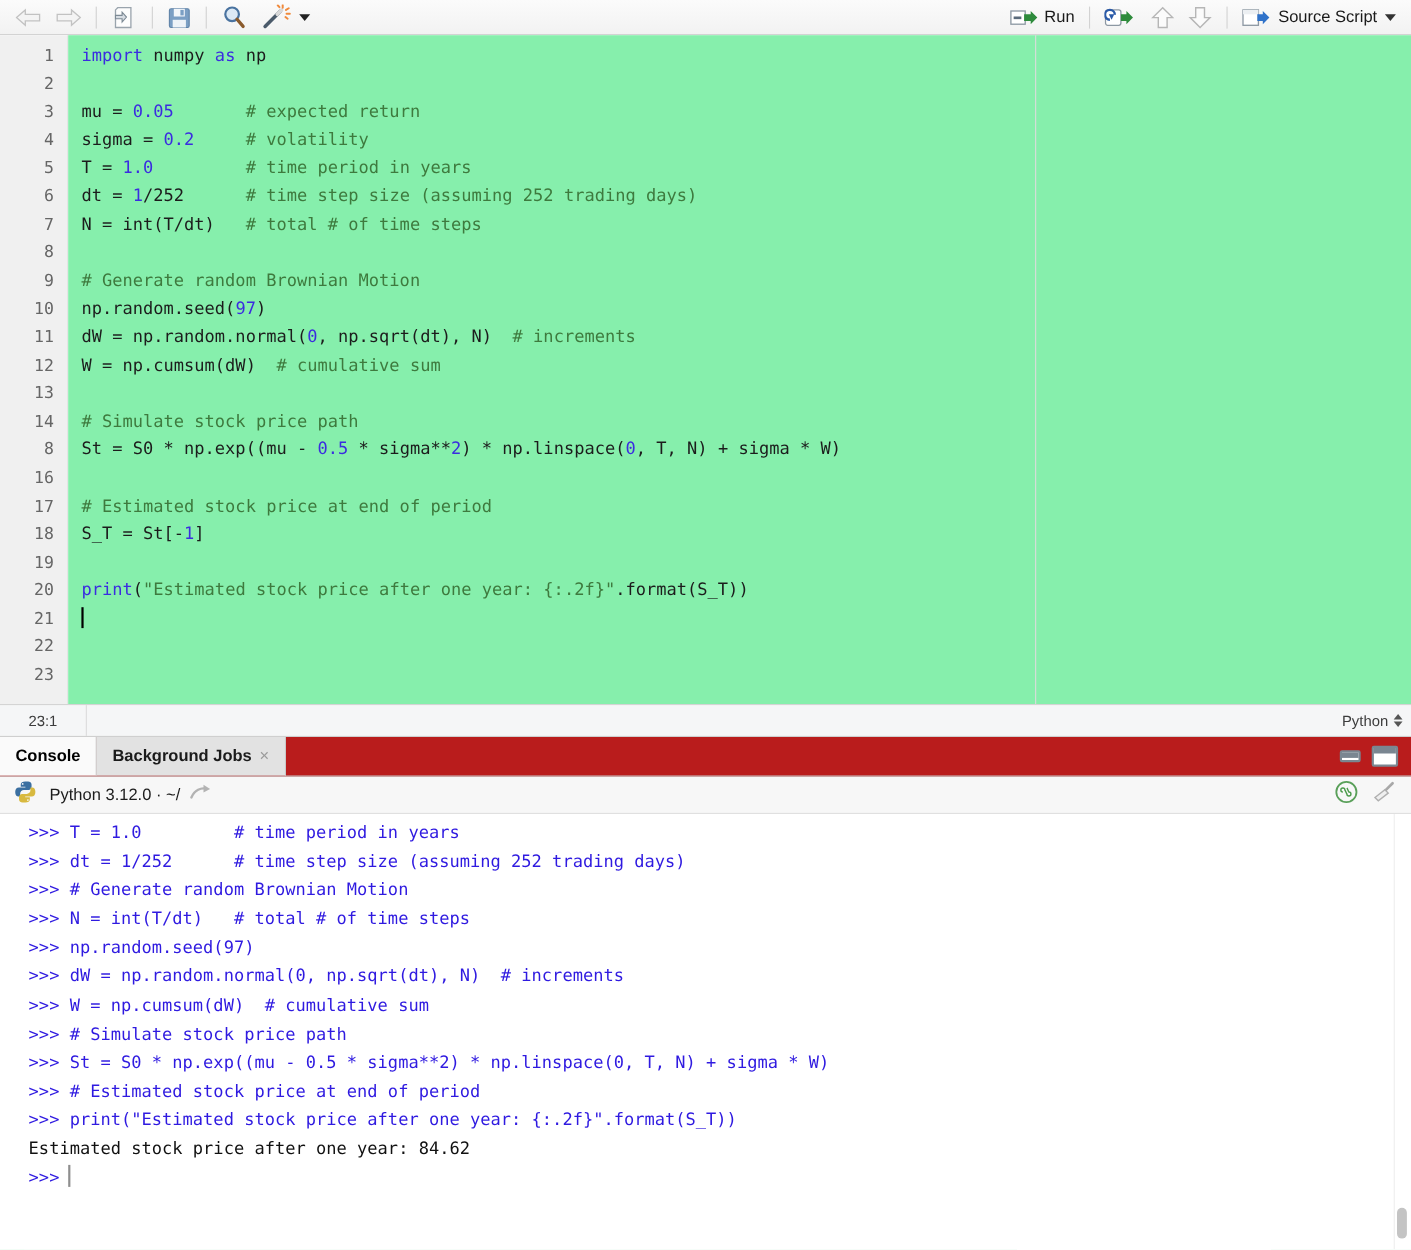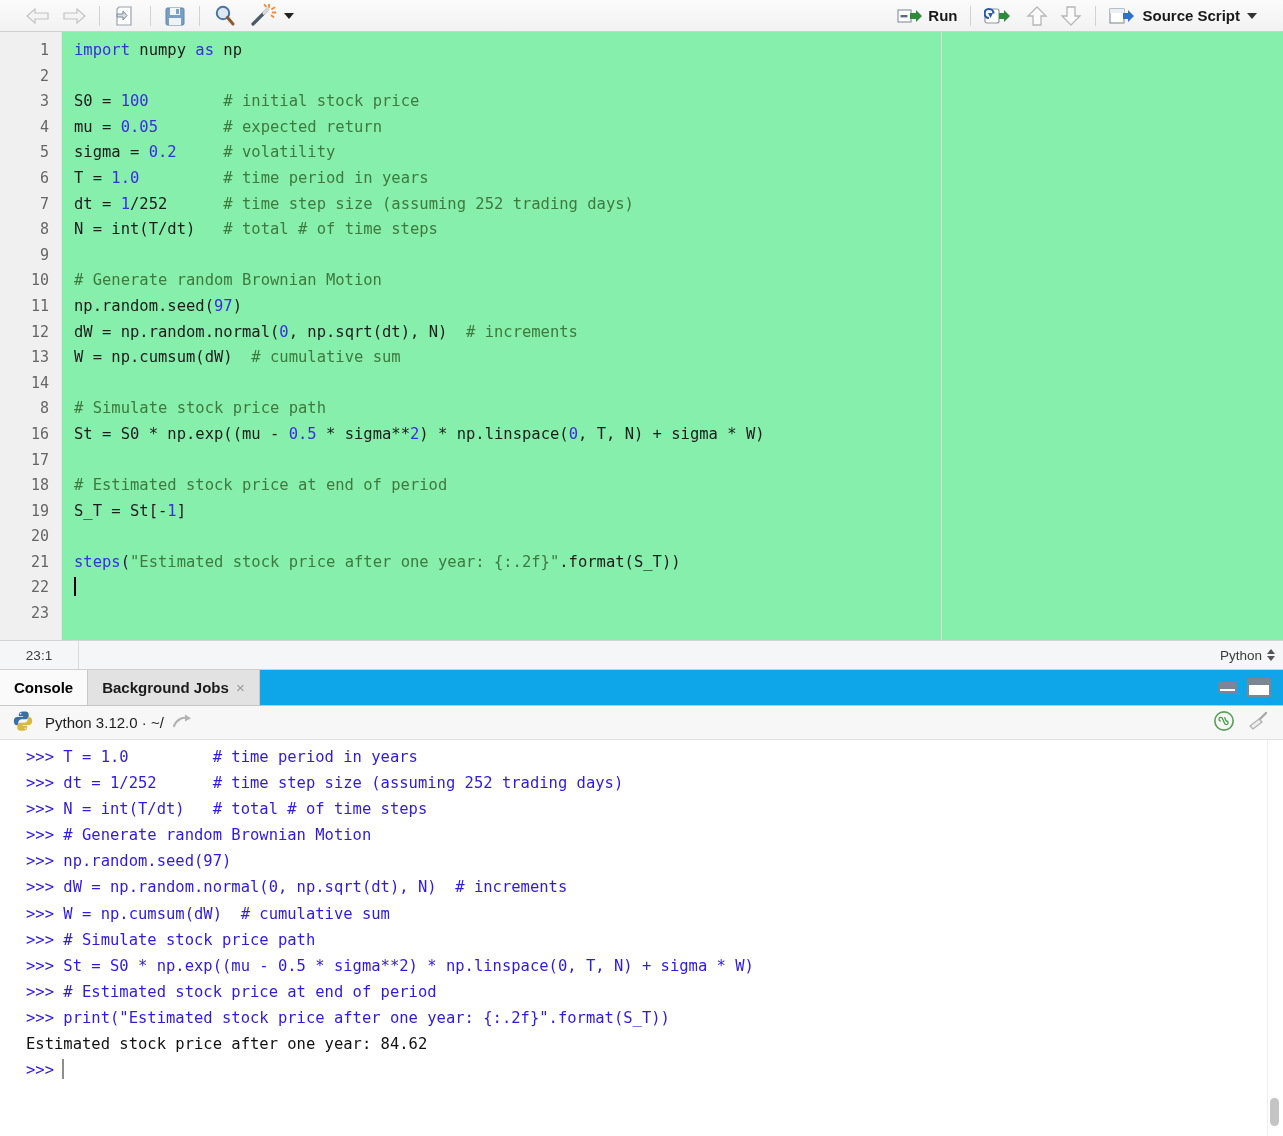--- a/index.html
+++ b/index.html
@@ -11,23 +11,22 @@
     overflow: hidden;
   }
   .app { width: 1283px; height: 1136px; display: flex; flex-direction: column; position: relative; }
 
   
   .toolbar {
     height: 32px; min-height: 32px;
     background: linear-gradient(#fbfbfb, #f2f2f2);
     border-bottom: 1px solid #cfcfcf;
     display: flex; align-items: center;
-    padding: 0 20px;
+    padding: 0 8px;
     position: relative;
-    font-weight: bold;
   }
   .tb-left { display: flex; align-items: center; gap: 0px; }
   .tb-right { display: flex; align-items: center; margin-left: auto; gap: 0px; }
   .tb-btn {
     display: flex; align-items: center; justify-content: center;
     height: 26px; padding: 0 6px; border-radius: 3px;
     cursor: default;
   }
   .tb-sep { width: 1px; height: 20px; background: #d2d2d2; margin: 0 7px; }
   .tb-label {
@@ -90,21 +89,21 @@
   .status-lang { padding-right: 8px; display: flex; align-items: center; gap: 5px; }
   .updown { display: inline-flex; flex-direction: column; gap: 2px; }
   .updown i { display: block; width: 0; height: 0; border-left: 4px solid transparent; border-right: 4px solid transparent; }
   .updown .u { border-bottom: 5px solid #555; }
   .updown .d { border-top: 5px solid #555; }
 
   
   .console-pane { flex: 1; display: flex; flex-direction: column; background: #fff; position: relative; }
   .tabbar {
     height: 36px; min-height: 36px;
-    background: #0ea5e9;
+    background: #b91c1c;
     border-bottom: 1px solid #c6c6c6;
     display: flex; align-items: stretch;
     position: relative;
   }
   .tab {
     display: flex; align-items: center; gap: 7px;
     padding: 0 14px;
     font-size: 15px; font-weight: bold; color: #1b1b1b;
     border-right: 1px solid #c9c9c9;
     cursor: default;
@@ -283,39 +282,38 @@
         <div class="ln">18</div>
         <div class="ln">19</div>
         <div class="ln">20</div>
         <div class="ln">21</div>
         <div class="ln">22</div>
         <div class="ln">23</div>
       </div>
     <div class="code-area" id="codearea">
         <div class="code-line"><span class="kw">import</span> numpy <span class="kw">as</span> np</div>
         <div class="code-line">&nbsp;</div>
-        <div class="code-line">S0 = <span class="num">100</span>        <span class="cmt"># initial stock price</span></div>
         <div class="code-line">mu = <span class="num">0.05</span>       <span class="cmt"># expected return</span></div>
         <div class="code-line">sigma = <span class="num">0.2</span>     <span class="cmt"># volatility</span></div>
         <div class="code-line">T = <span class="num">1.0</span>         <span class="cmt"># time period in years</span></div>
         <div class="code-line">dt = <span class="num">1</span>/252      <span class="cmt"># time step size (assuming 252 trading days)</span></div>
         <div class="code-line">N = int(T/dt)   <span class="cmt"># total # of time steps</span></div>
         <div class="code-line">&nbsp;</div>
         <div class="code-line"><span class="cmt"># Generate random Brownian Motion</span></div>
         <div class="code-line">np.random.seed(<span class="num">97</span>)</div>
         <div class="code-line">dW = np.random.normal(<span class="num">0</span>, np.sqrt(dt), N)  <span class="cmt"># increments</span></div>
         <div class="code-line">W = np.cumsum(dW)  <span class="cmt"># cumulative sum</span></div>
         <div class="code-line">&nbsp;</div>
         <div class="code-line"><span class="cmt"># Simulate stock price path</span></div>
         <div class="code-line">St = S0 * np.exp((mu - <span class="num">0.5</span> * sigma**<span class="num">2</span>) * np.linspace(<span class="num">0</span>, T, N) + sigma * W)</div>
         <div class="code-line">&nbsp;</div>
         <div class="code-line"><span class="cmt"># Estimated stock price at end of period</span></div>
         <div class="code-line">S_T = St[-<span class="num">1</span>]</div>
         <div class="code-line">&nbsp;</div>
-        <div class="code-line"><span class="kw">steps</span>(<span class="str">"Estimated stock price after one year: {:.2f}"</span>.format(S_T))</div>
+        <div class="code-line"><span class="kw">print</span>(<span class="str">"Estimated stock price after one year: {:.2f}"</span>.format(S_T))</div>
         <div class="code-line"><span class="caret-bar"></span></div>
       </div>
     <div class="vdiv"></div>
   </div>
 
   <div class="status">
     <div class="status-pos">23:1</div>
     <div class="status-spacer"></div>
     <div class="status-lang">
       <span>Python</span>
@@ -368,22 +366,22 @@
             <line x1="19" y1="3" x2="12" y2="10" stroke="#a8a8a8" stroke-width="2.4" stroke-linecap="round"></line>
             <polygon points="12,9 15,12 6,19 3,16" fill="#efefef" stroke="#b0b0b0" stroke-width="1.3"></polygon>
           </svg>
         </span>
       </span>
     </div>
 
     <div class="console-body" id="conbody">
         <div class="con-line"><span class="prompt">&gt;&gt;&gt; </span>T = 1.0         # time period in years</div>
         <div class="con-line"><span class="prompt">&gt;&gt;&gt; </span>dt = 1/252      # time step size (assuming 252 trading days)</div>
+        <div class="con-line"><span class="prompt">&gt;&gt;&gt; </span># Generate random Brownian Motion</div>
         <div class="con-line"><span class="prompt">&gt;&gt;&gt; </span>N = int(T/dt)   # total # of time steps</div>
-        <div class="con-line"><span class="prompt">&gt;&gt;&gt; </span># Generate random Brownian Motion</div>
         <div class="con-line"><span class="prompt">&gt;&gt;&gt; </span>np.random.seed(97)</div>
         <div class="con-line"><span class="prompt">&gt;&gt;&gt; </span>dW = np.random.normal(0, np.sqrt(dt), N)  # increments</div>
         <div class="con-line"><span class="prompt">&gt;&gt;&gt; </span>W = np.cumsum(dW)  # cumulative sum</div>
         <div class="con-line"><span class="prompt">&gt;&gt;&gt; </span># Simulate stock price path</div>
         <div class="con-line"><span class="prompt">&gt;&gt;&gt; </span>St = S0 * np.exp((mu - 0.5 * sigma**2) * np.linspace(0, T, N) + sigma * W)</div>
         <div class="con-line"><span class="prompt">&gt;&gt;&gt; </span># Estimated stock price at end of period</div>
         <div class="con-line"><span class="prompt">&gt;&gt;&gt; </span>print("Estimated stock price after one year: {:.2f}".format(S_T))</div>
         <div class="con-line"><span class="con-out">Estimated stock price after one year: 84.62</span></div>
         <div class="con-line"><span class="prompt">&gt;&gt;&gt;</span><span class="con-caret"></span></div>
       <div class="con-scrollbar">

